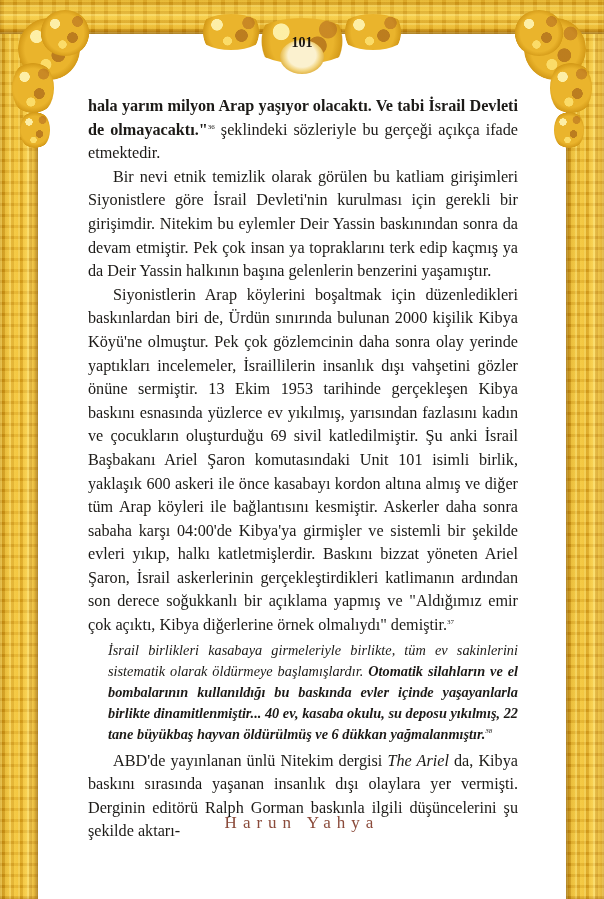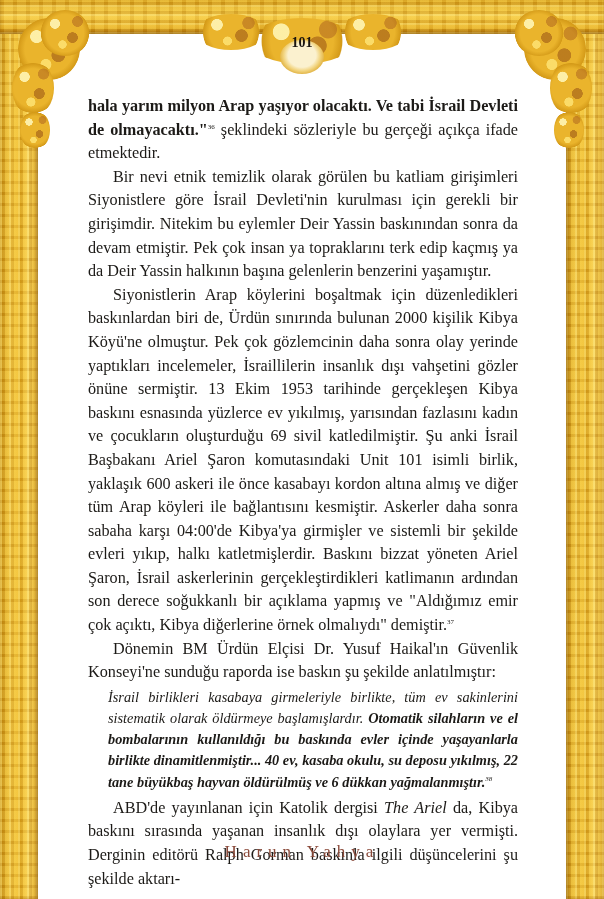--- a/index.html
+++ b/index.html
@@ -75,21 +75,21 @@
     line-height: 20px;
   }
   .blockquote {
     margin: 2px 0 4px 20px;
     font-size: 14.3px;
     line-height: 21.2px;
     text-align: justify;
     font-style: italic;
   }
   .footer {
-    position: absolute; left: 0; width: 604px; top: 842px;
+    position: absolute; left: 0; width: 604px; top: 813px;
     text-align: center;
     font-family: "Liberation Serif", serif;
     color: #8a4a3a;
     font-size: 17px;
     letter-spacing: 6px;
   }
 </style>
 </head>
 <body>
 
@@ -114,24 +114,23 @@
 <div class="content">
   <p>
     <span class="bold">hala yarım milyon Arap yaşıyor olacaktı. Ve tabi İsrail Devleti de olmayacaktı."</span><sup class="fn">36</sup><span> şeklindeki sözleriyle bu gerçeği açıkça ifade etmektedir.</span>
   </p>
   <p class="indent">Bir nevi etnik temizlik olarak görülen bu katliam girişimleri Siyonistlere göre İsrail Devleti'nin kurulması için gerekli bir girişimdir. Nitekim bu eylemler Deir Yassin baskınından sonra da devam etmiştir. Pek çok insan ya topraklarını terk edip kaçmış ya da Deir Yassin halkının başına gelenlerin benzerini yaşamıştır.</p>
 
 
   <p class="indent">
     <span>Siyonistlerin Arap köylerini boşaltmak için düzenledikleri baskınlardan biri de, Ürdün sınırında bulunan 2000 kişilik Kibya Köyü'ne olmuştur. Pek çok gözlemcinin daha sonra olay yerinde yaptıkları incelemeler, İsraillilerin insanlık dışı vahşetini gözler önüne sermiştir. 13 Ekim 1953 tarihinde gerçekleşen Kibya baskını esnasında yüzlerce ev yıkılmış, yarısından fazlasını kadın ve çocukların oluşturduğu 69 sivil katledilmiştir. Şu anki İsrail Başbakanı Ariel Şaron komutasındaki Unit 101 isimli birlik, yaklaşık 600 askeri ile önce kasabayı kordon altına almış ve diğer tüm Arap köyleri ile bağlantısını kesmiştir. Askerler daha sonra sabaha karşı 04:00'de Kibya'ya girmişler ve sistemli bir şekilde evleri yıkıp, halkı katletmişlerdir. Baskını bizzat yöneten Ariel Şaron, İsrail askerlerinin gerçekleştirdikleri katlimanın ardından son derece soğukkanlı bir açıklama yapmış ve "Aldığımız emir çok açıktı, Kibya diğerlerine örnek olmalıydı" demiştir.</span><sup class="fn">37</sup>
   </p>
-  <p class="indent">Dönemin BM Ürdün Elçisi Dr. Yusuf Haikal'ın Güvenlik Konseyi'ne sunduğu raporda ise baskın şu şekilde anlatılmıştır:</p>
 
   <div class="blockquote">
     <span>İsrail birlikleri kasabaya girmeleriyle birlikte, tüm ev sakinlerini sistematik olarak öldürmeye başlamışlardır. </span><span class="bold">Otomatik silahların ve el bombalarının kullanıldığı bu baskında evler içinde yaşayanlarla birlikte dinamitlenmiştir... 40 ev, kasaba okulu, su deposu yıkılmış, 22 tane büyükbaş hayvan öldürülmüş ve 6 dükkan yağmalanmıştır.</span><sup class="fn">38</sup>
   </div>
 
   <p class="indent">
-    <span>ABD'de yayınlanan için Katolik dergisi </span><i>The Ariel</i><span> da, Kibya baskını sırasında yaşanan insanlık dışı olaylara yer vermişti. Derginin editörü Ralph Gorman baskınla ilgili düşüncelerini şu şekilde aktarı-</span>
+    <span>ABD'de yayınlanan ünlü Nitekim dergisi </span><i>The Ariel</i><span> da, Kibya baskını sırasında yaşanan insanlık dışı olaylara yer vermişti. Derginin editörü Ralph Gorman baskınla ilgili düşüncelerini şu şekilde aktarı-</span>
   </p>
 </div>
 
 <div class="footer">Harun Yahya</div>
 
 </body></html>

